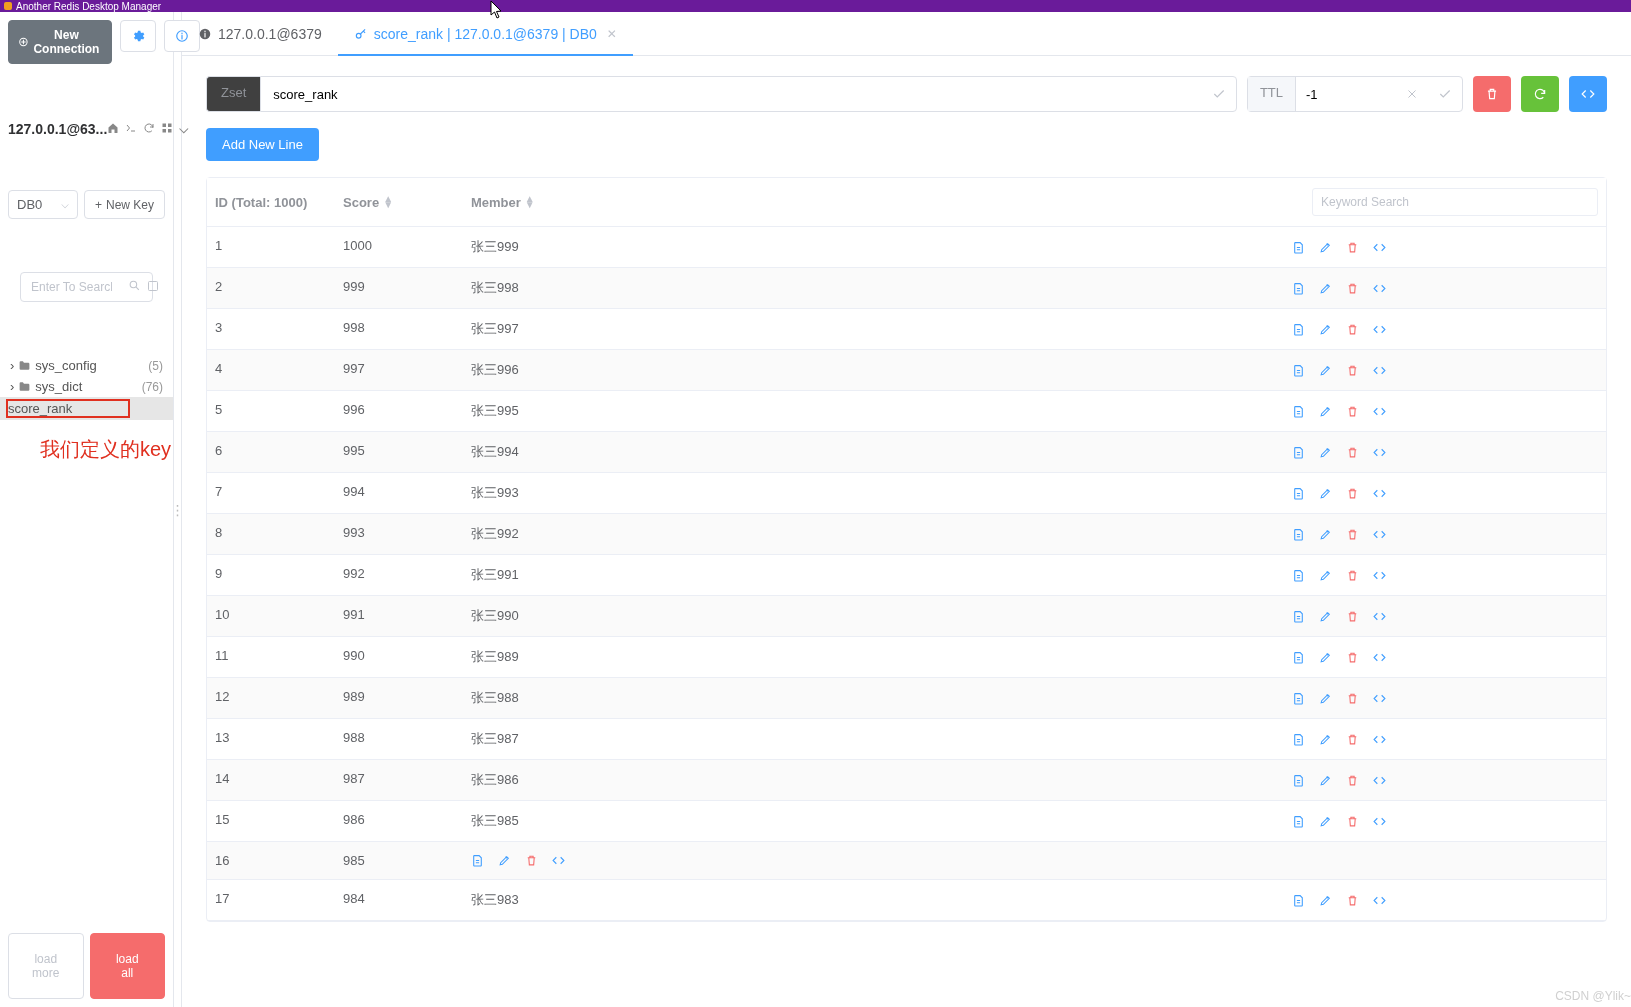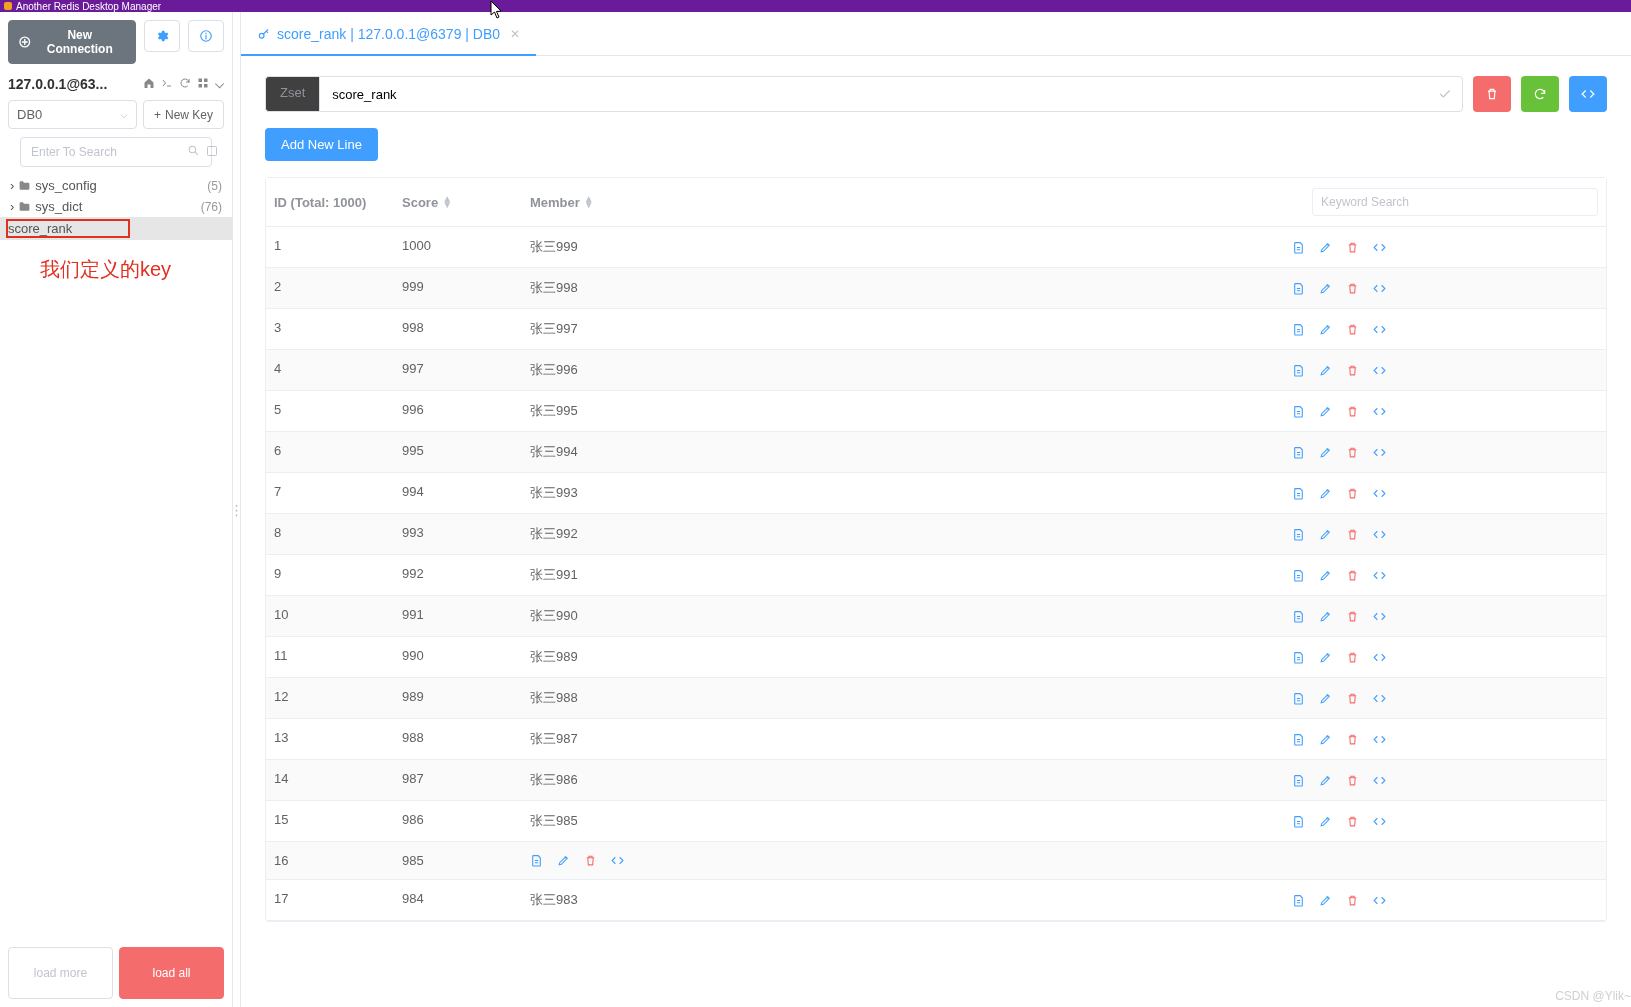--- a/index.html
+++ b/index.html
@@ -1,21 +1,21 @@
 <!DOCTYPE html>
 <html><head>
   <meta charset="utf-8">
   <style>
     * { box-sizing: border-box; margin: 0; padding: 0; }
     body { font-family: -apple-system, BlinkMacSystemFont, "Segoe UI", Arial, sans-serif; font-size: 13px; color: #606266; background: #fff; overflow: hidden; }
     .titlebar { background: #6a1b9a; color: #fff; height: 12px; display: flex; align-items: center; padding: 0 4px; font-size: 10px; }
     .titlebar-icon { width: 8px; height: 8px; background: #f0a020; border-radius: 2px; margin-right: 4px; }
     .cursor { position: absolute; top: 0px; left: 490px; z-index: 1000; pointer-events: none; }
     .app { display: flex; height: calc(100vh - 12px); }
-    .sidebar { width: 233px; border-right: 1px solid #e4e7ed; display: flex; flex-direction: column; background: #fff; position: relative; }
+    .sidebar { width: 174px; border-right: 1px solid #e4e7ed; display: flex; flex-direction: column; background: #fff; position: relative; gap: 45px; }
     .resizer { width: 8px; background: #fff; border-right: 1px solid #e4e7ed; display: flex; align-items: center; justify-content: center; cursor: col-resize; }
     .resizer-dots { color: #bbb; font-size: 14px; line-height: 1; }
     .top-actions { display: flex; gap: 8px; padding: 8px; }
     .btn { border: 1px solid #dcdfe6; background: #fff; border-radius: 4px; padding: 7px 10px; font-size: 12px; color: #606266; cursor: pointer; display: inline-flex; align-items: center; justify-content: center; gap: 4px; }
     .btn-dark { background: #6c757d; color: #fff; border-color: #6c757d; font-weight: 600; flex: 1; }
     .btn-sq { width: 36px; height: 32px; color: #409eff; }
     .conn-header { display: flex; align-items: center; justify-content: space-between; padding: 4px 8px 8px; font-weight: 700; color: #303133; font-size: 14px; }
     .conn-icons { display: flex; gap: 6px; color: #888; font-size: 12px; }
     .conn-icons > * { cursor: pointer; }
     .db-row { display: flex; gap: 6px; padding: 0 8px 8px; }
@@ -198,20 +198,27 @@
       <button class="load-btn red">load all</button>
     </div>
   </div>
 
   <div class="resizer">
       <span class="resizer-dots">⋮</span>
     </div>
 
   <div class="main">
     <div class="tabs" id="tabs">
+        <div class="tab">
+          <svg width="14" height="14" viewBox="0 0 24 24">
+            <circle cx="12" cy="12" r="9" fill="#606266"></circle>
+            <path d="M12 7v1M12 11v6" stroke="#fff" stroke-width="2" stroke-linecap="round"></path>
+          </svg>
+          <span>127.0.0.1@6379</span>
+        </div>
         <div class="tab active">
           <svg width="14" height="14" viewBox="0 0 24 24">
             <circle cx="8" cy="15" r="4" fill="none" stroke="#409eff" stroke-width="2"></circle>
             <path d="M11 12l8-8M16 7l3 3" stroke="#409eff" stroke-width="2"></path>
           </svg>
           <span>score_rank | 127.0.0.1@6379 | DB0</span>
           <span class="tab-close">✕</span>
         </div>
       </div>
     <div class="content">
@@ -220,20 +227,34 @@
           <div class="type-select">Zset</div>
           <div class="key-input-wrap" style="border-radius:0 4px 4px 0;">
             <input class="key-input" value="score_rank" style="">
             <div class="key-confirm">
               <svg width="14" height="14" viewBox="0 0 24 24">
                   <path d="M4 12l5 5L20 6" fill="none" stroke="#c0c4cc" stroke-width="2"></path>
                 </svg>
             </div>
           </div>
         </div>
+        <div class="ttl-wrap">
+          <div class="ttl-label">TTL</div>
+          <input class="ttl-input" value="-1" style="">
+          <div class="key-confirm" style="color:#c0c4cc;">
+            <svg width="12" height="12" viewBox="0 0 24 24">
+                <path d="M5 5l14 14M19 5L5 19" stroke="#c0c4cc" stroke-width="2"></path>
+              </svg>
+          </div>
+          <div class="key-confirm">
+            <svg width="14" height="14" viewBox="0 0 24 24">
+                <path d="M4 12l5 5L20 6" fill="none" stroke="#c0c4cc" stroke-width="2"></path>
+              </svg>
+          </div>
+        </div>
         <button class="action-btn bg-red">
           <svg width="14" height="14" viewBox="0 0 24 24">
               <path d="M5 7h14M9 7V4h6v3M7 7l1 13h8l1-13" fill="none" stroke="#fff" stroke-width="2"></path>
             </svg>
         </button>
         <button class="action-btn bg-green">
           <svg width="14" height="14" viewBox="0 0 24 24">
               <path d="M20 12a8 8 0 10-2.3 5.6M20 5v6h-6" fill="none" stroke="#fff" stroke-width="2"></path>
             </svg>
         </button>

